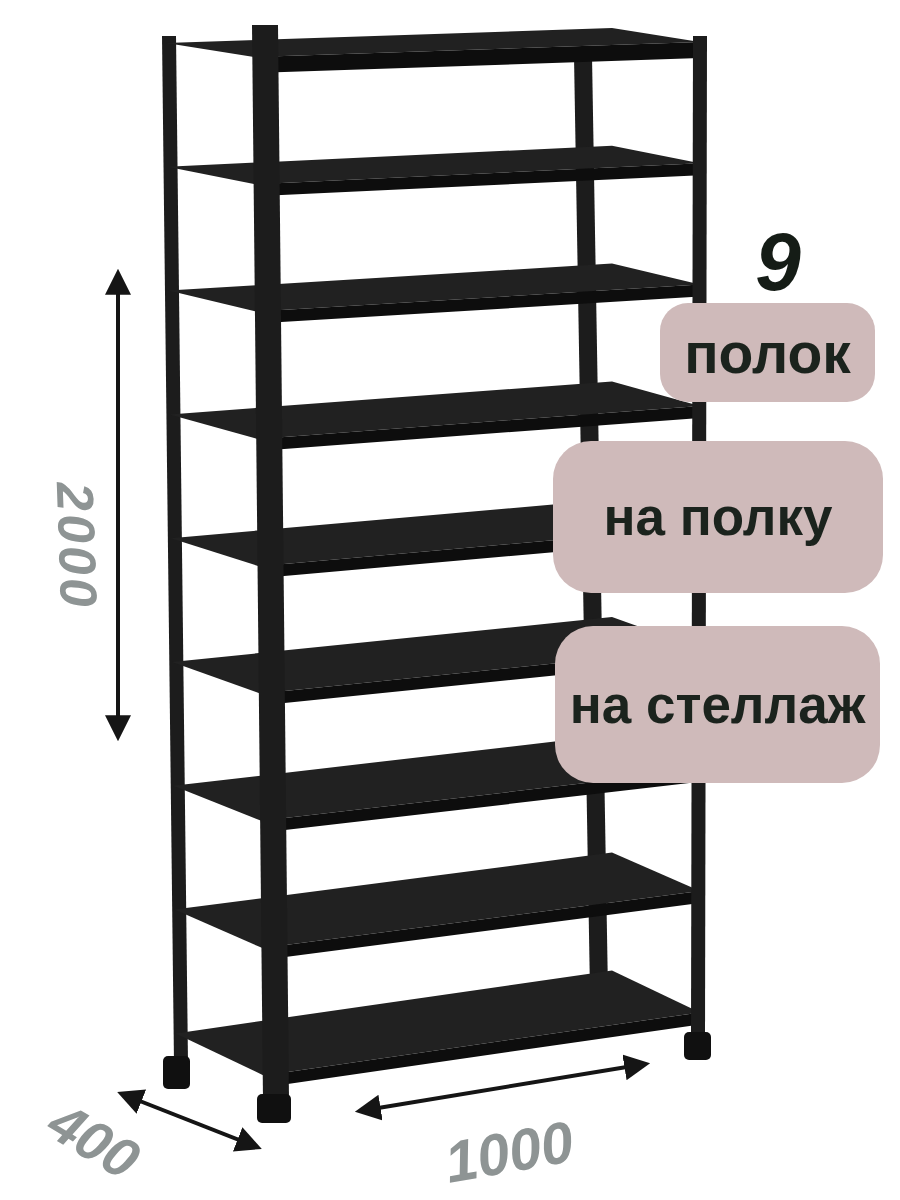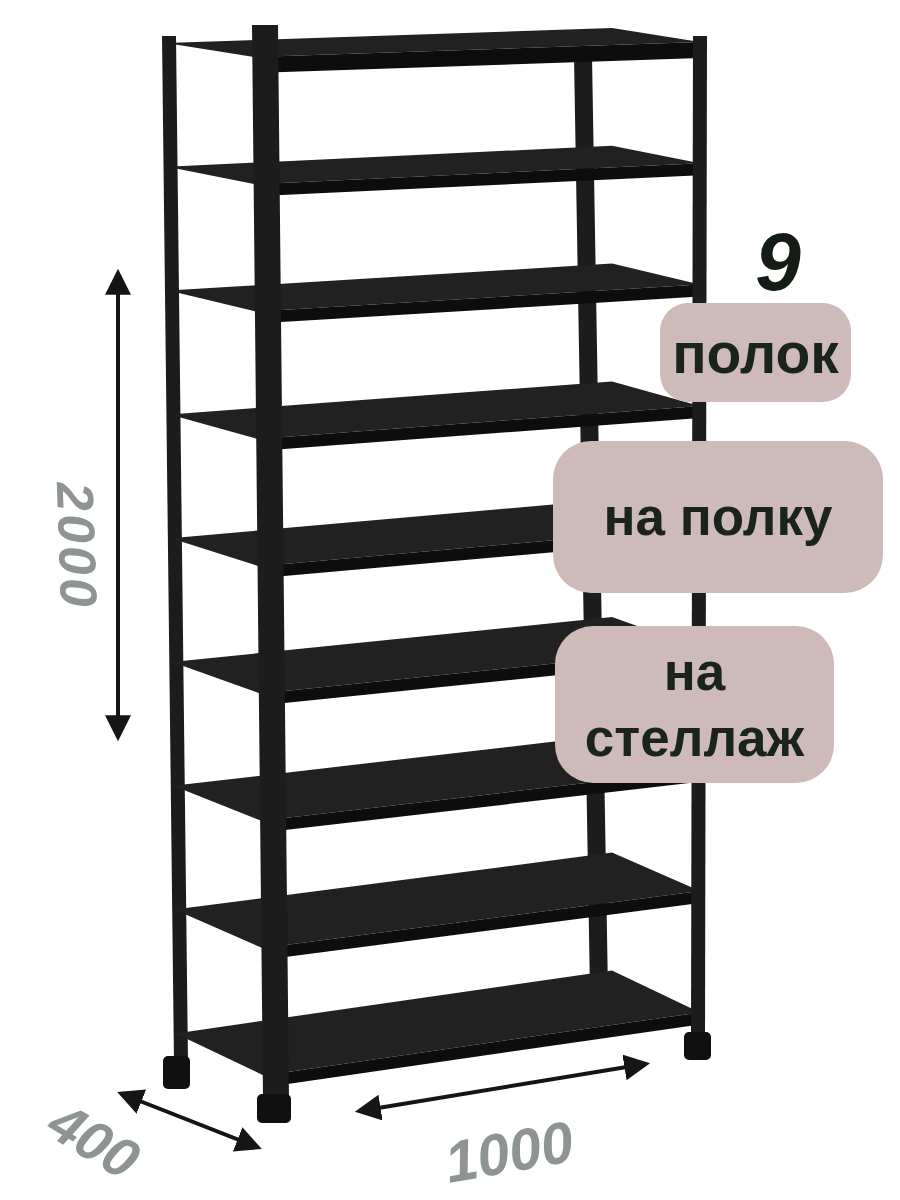--- a/index.html
+++ b/index.html
@@ -58,38 +58,38 @@
     font-weight: 700;
     text-align: center;
     display: flex;
     flex-direction: column;
     justify-content: center;
     align-items: center;
   }
   #badge-count {
     left: 660px;
     top: 303px;
-    width: 191px;
+    width: 215px;
     height: 99px;
     border-radius: 28px;
     font-size: 57px;
   }
   #badge-shelf-load {
     left: 553px;
     top: 441px;
     width: 330px;
     height: 152px;
     border-radius: 38px;
     font-size: 53px;
     line-height: 66px;
   }
   #badge-rack-load {
     left: 555px;
     top: 626px;
-    width: 279px;
+    width: 325px;
     height: 157px;
     border-radius: 38px;
     font-size: 53px;
     line-height: 66px;
   }
 
   
   .dim-label {
     position: absolute;
     color: var(--dim-text, #8e9494);

